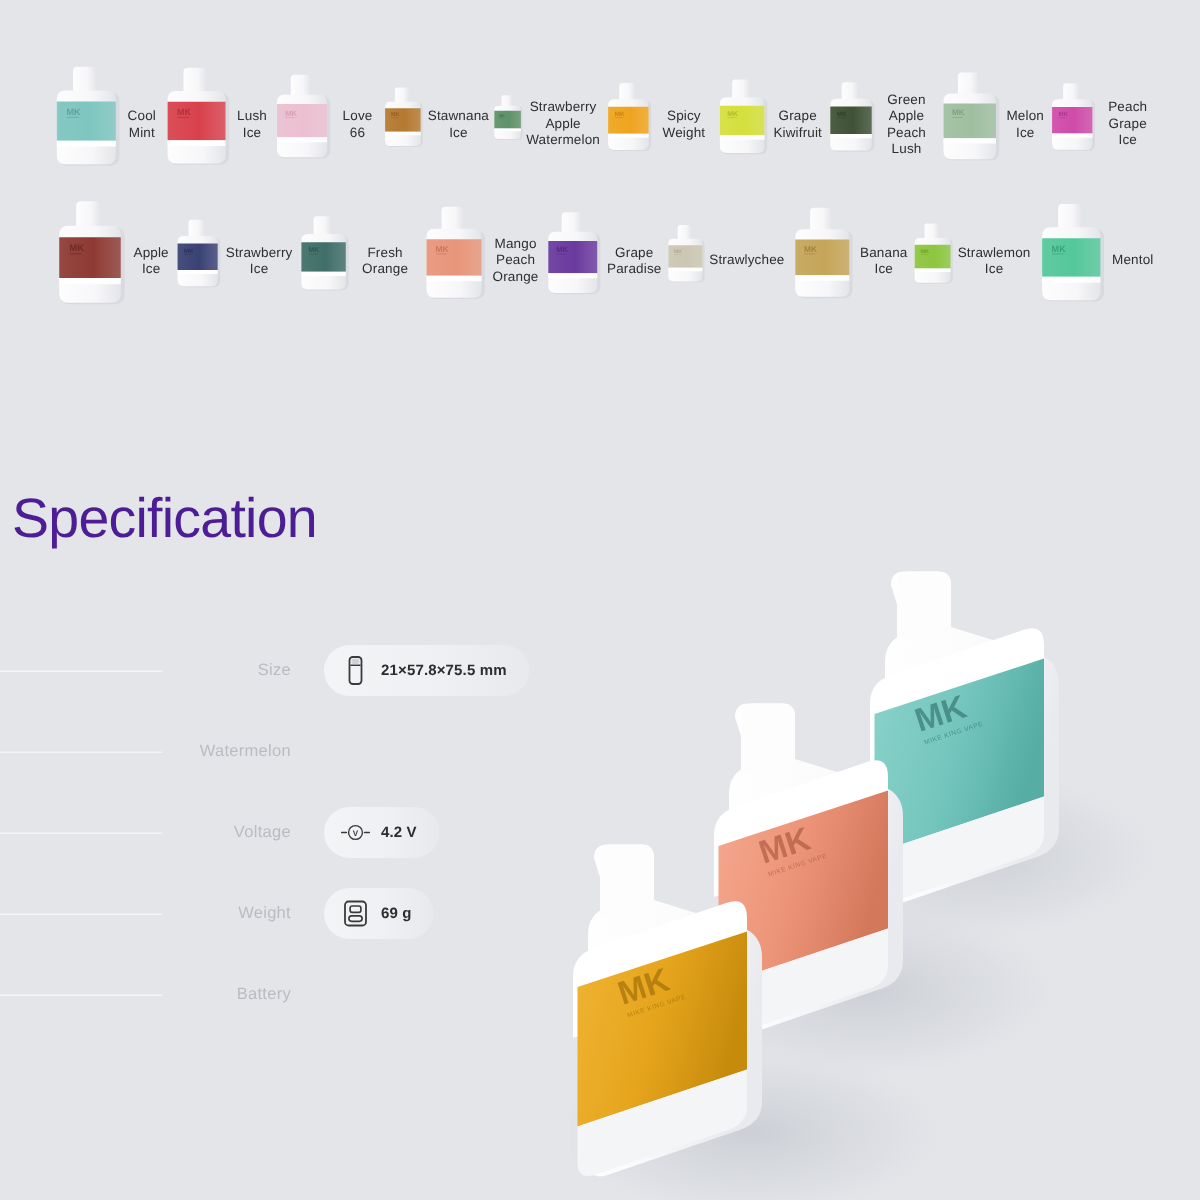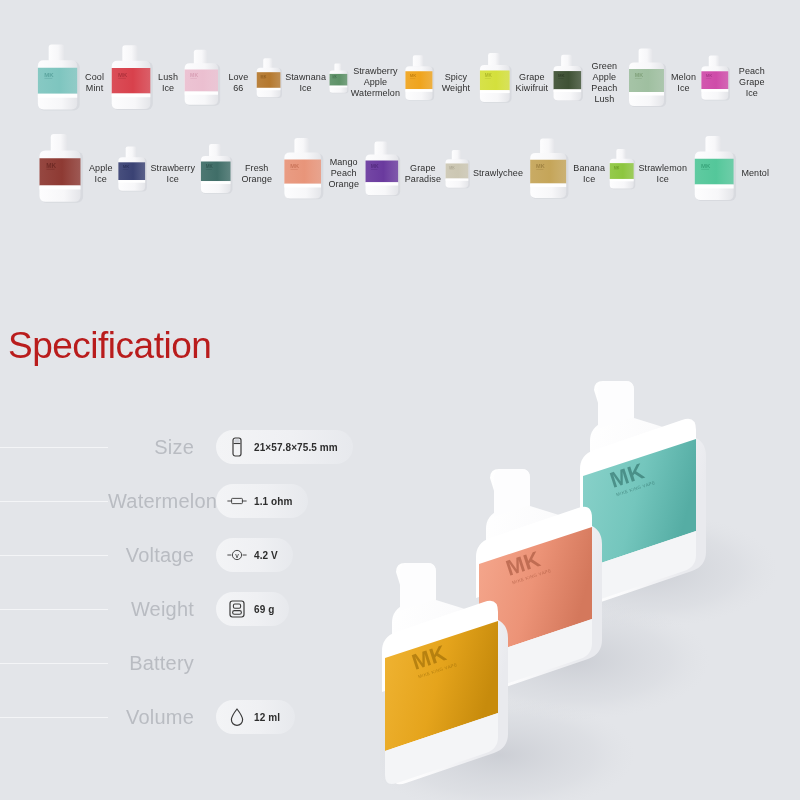--- a/index.html
+++ b/index.html
@@ -66,21 +66,21 @@
   }
 
   
   .spec-title {
     position: absolute;
     left: 8px;
     top: 325px;
     font-size: 37px;
     font-weight: 400;
     letter-spacing: -0.5px;
-    color: #b91c1c;
+    color: #4c1d95;
   }
 
   .spec-list {
     position: absolute;
     left: 0;
     top: 420px;
     width: 400px;
   }
 
   .spec-row {
@@ -97,21 +97,21 @@
     width: 108px;
     height: 1px;
     background: #f4f5f7;
   }
 
   .spec-label {
     position: absolute;
     left: 108px;
     width: 86px;
     text-align: right;
-    font-size: 20px;
+    font-size: 11px;
     color: #b9bcc2;
     letter-spacing: 0.2px;
   }
 
   .spec-pill {
     position: absolute;
     left: 216px;
     display: flex;
     align-items: center;
     gap: 7px;
@@ -679,28 +679,20 @@
           <rect x="6" y="2" width="8" height="18" rx="2.2" fill="none" stroke="#3a3a3a" stroke-width="1.2"></rect>
           <path d="M6.6 7.5 h6.8" stroke="#3a3a3a" stroke-width="1.1"></path>
           <rect x="7.4" y="3.2" width="5.2" height="3.6" rx="1.4" fill="#cfd2d8"></rect>
         </svg>
         <span class="spec-value">21×57.8×75.5 mm</span>
       </div>
     </div>
     <div class="spec-row">
       <div class="spec-line"></div>
       <div class="spec-label">Watermelon</div>
-      <div class="spec-pill">
-        <svg class="spec-icon" viewBox="0 0 26 22">
-          <path d="M1 11 h5" stroke="#3a3a3a" stroke-width="1.2" stroke-linecap="round"></path>
-          <path d="M20 11 h5" stroke="#3a3a3a" stroke-width="1.2" stroke-linecap="round"></path>
-          <rect x="6" y="7.6" width="14" height="6.8" rx="1" fill="none" stroke="#3a3a3a" stroke-width="1.2"></rect>
-        </svg>
-        <span class="spec-value">1.1 ohm</span>
-      </div>
     </div>
     <div class="spec-row">
       <div class="spec-line"></div>
       <div class="spec-label">Voltage</div>
       <div class="spec-pill">
         <svg class="spec-icon" viewBox="0 0 26 22">
           <path d="M1 11 h4.2" stroke="#3a3a3a" stroke-width="1.2" stroke-linecap="round"></path>
           <path d="M20.8 11 h4.2" stroke="#3a3a3a" stroke-width="1.2" stroke-linecap="round"></path>
           <circle cx="13" cy="11" r="6" fill="none" stroke="#3a3a3a" stroke-width="1.2"></circle>
           <text x="13" y="14.4" text-anchor="middle" font-family="Liberation Sans, sans-serif" font-size="7" font-weight="700" fill="#3a3a3a">V</text>
@@ -716,30 +708,20 @@
           <rect x="3" y="3" width="14" height="16" rx="2.4" fill="none" stroke="#3a3a3a" stroke-width="1.2"></rect>
           <rect x="6.4" y="6" width="7.2" height="4.2" rx="1.4" fill="none" stroke="#3a3a3a" stroke-width="1.1"></rect>
           <rect x="5.6" y="12.6" width="8.8" height="3.6" rx="1.8" fill="none" stroke="#3a3a3a" stroke-width="1.1"></rect>
         </svg>
         <span class="spec-value">69 g</span>
       </div>
     </div>
     <div class="spec-row">
       <div class="spec-line"></div>
       <div class="spec-label">Battery</div>
-    </div>
-    <div class="spec-row">
-      <div class="spec-line"></div>
-      <div class="spec-label">Volume</div>
-      <div class="spec-pill">
-        <svg class="spec-icon" viewBox="0 0 20 22">
-          <path d="M10 3 C10 3 4.4 10.2 4.4 13.8 a5.6 5.6 0 0 0 11.2 0 C15.6 10.2 10 3 10 3 z" fill="none" stroke="#3a3a3a" stroke-width="1.2" stroke-linejoin="round"></path>
-        </svg>
-        <span class="spec-value">12 ml</span>
-      </div>
     </div>
   </div>
 
 <div class="product-stage">
   <svg width="420" height="470" viewBox="0 0 420 470" xmlns="http://www.w3.org/2000/svg" aria-hidden="true">
     <defs>
       <linearGradient id="whiteBody" x1="0" y1="0" x2="1" y2="0.4">
         <stop offset="0%" stop-color="#ffffff"></stop>
         <stop offset="55%" stop-color="#fbfbfc"></stop>
         <stop offset="100%" stop-color="#e9eaee"></stop>

